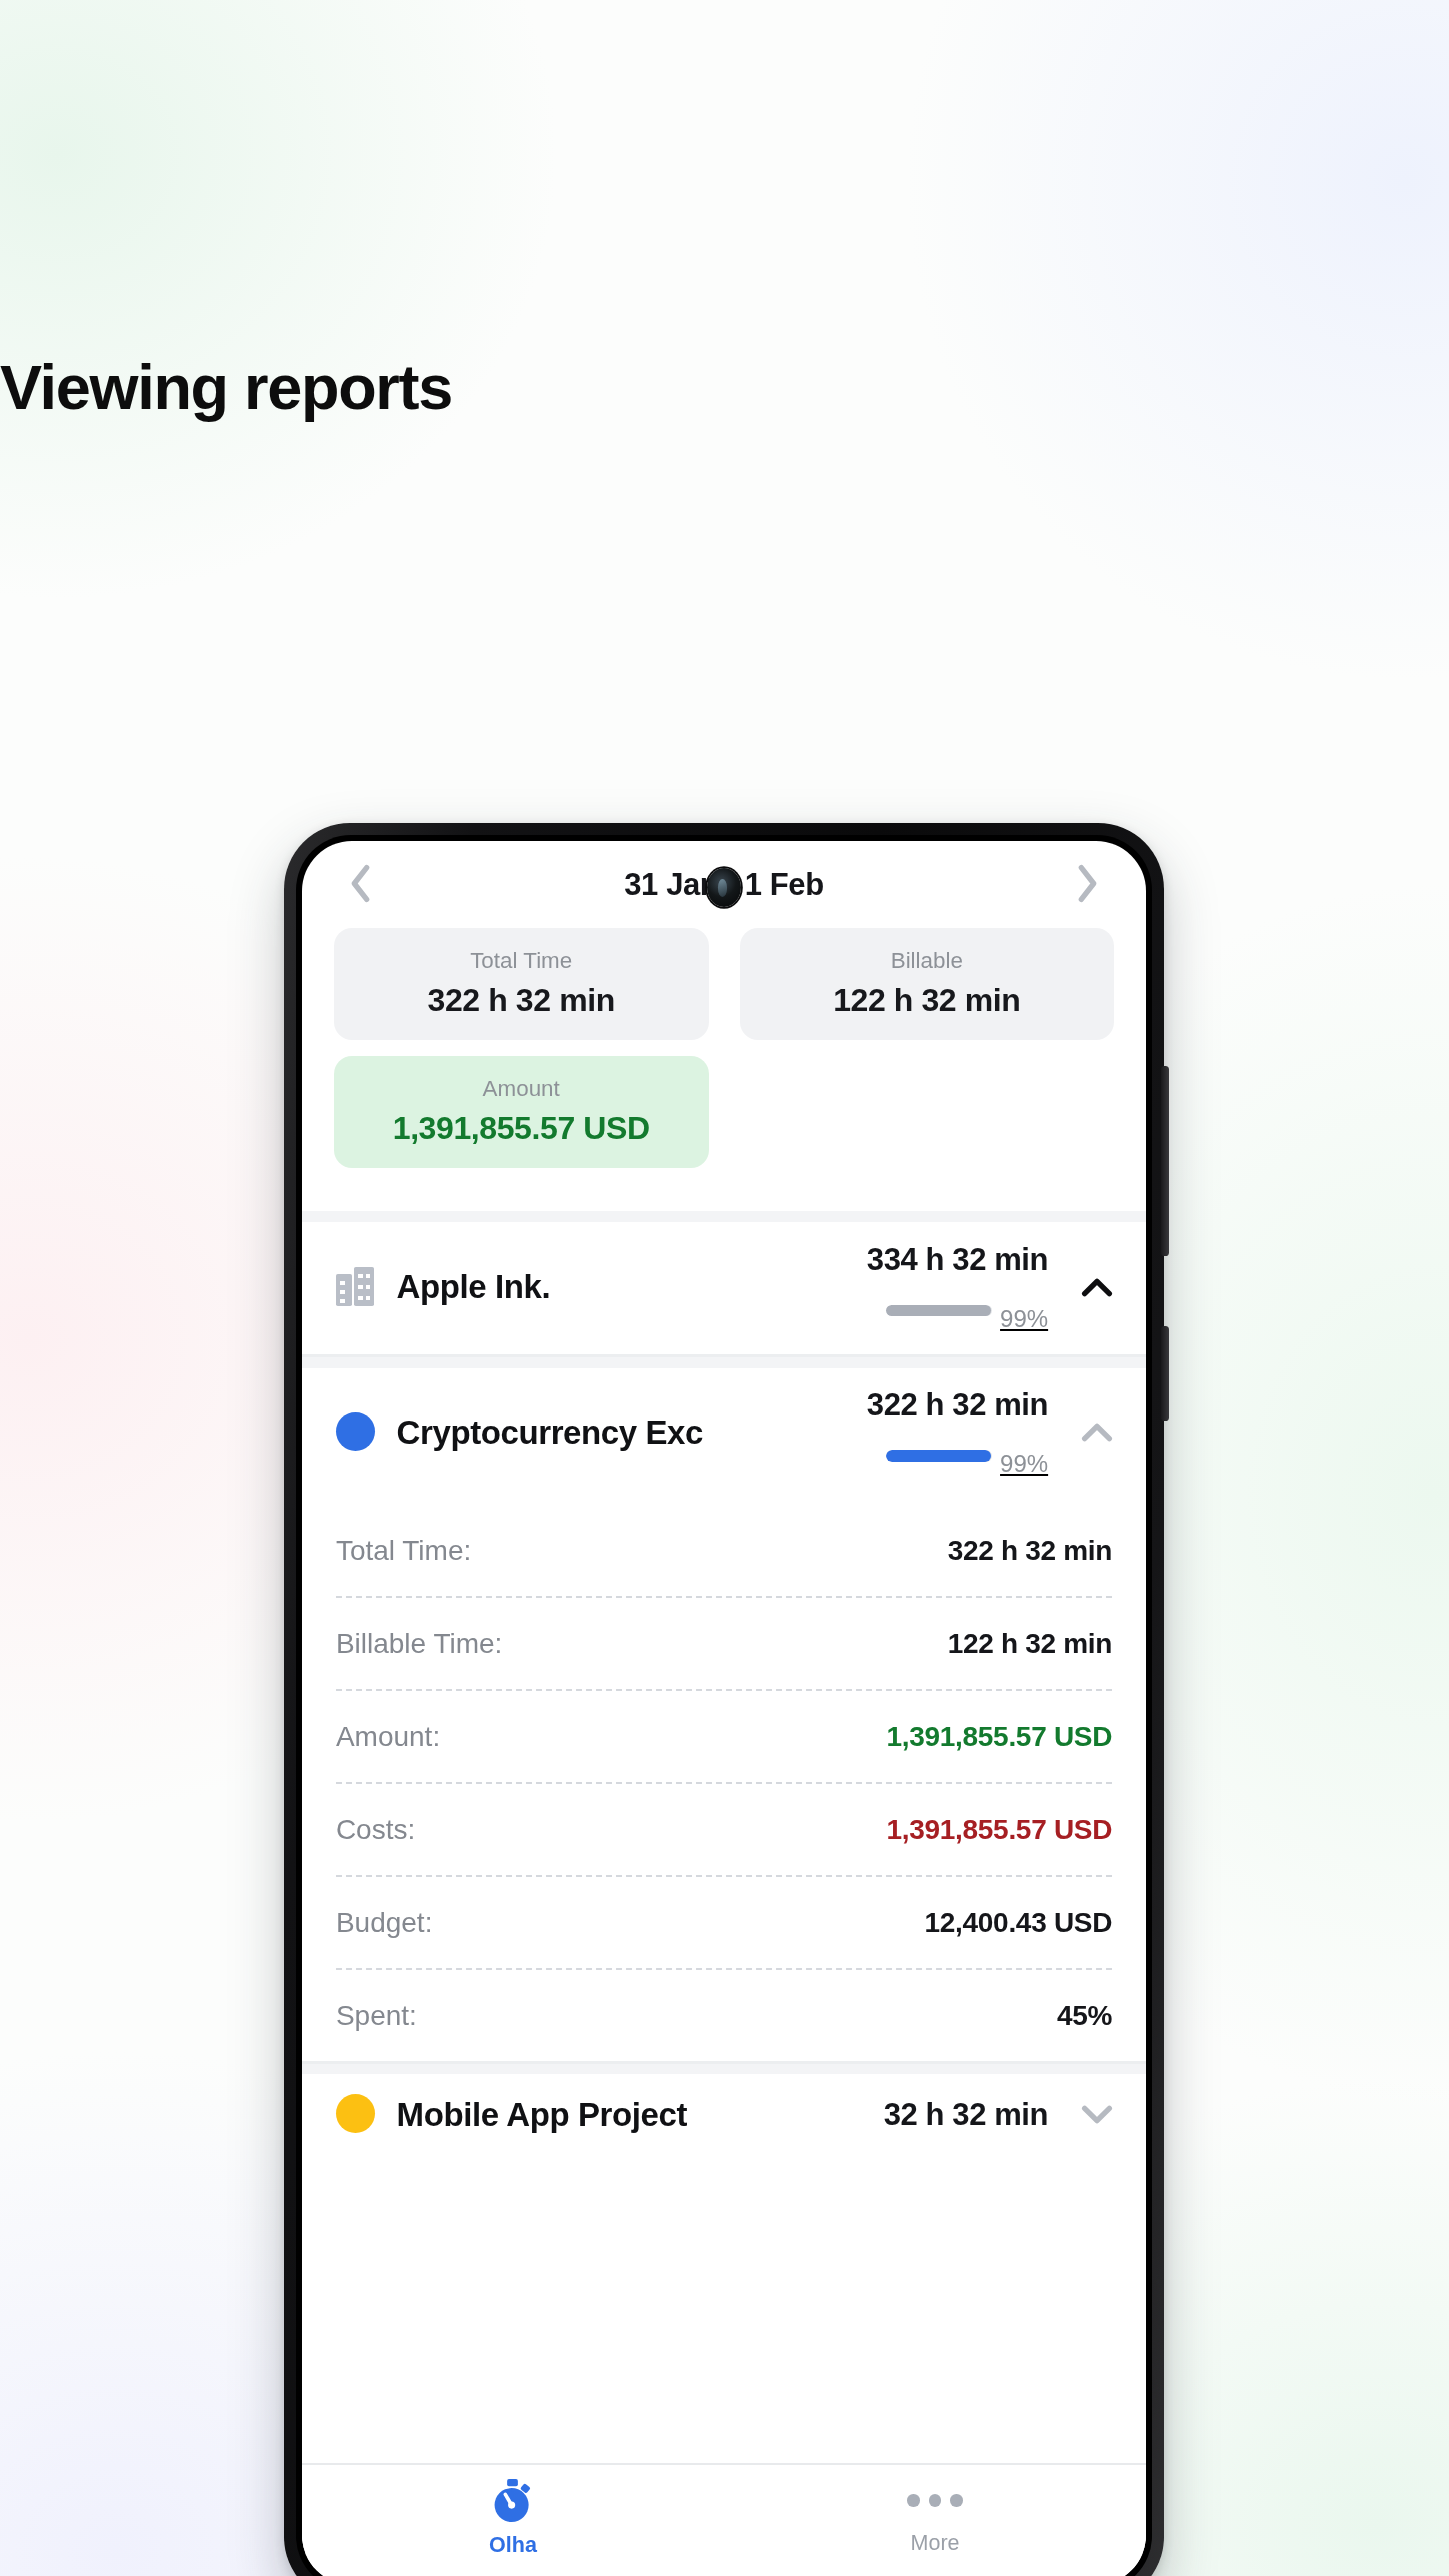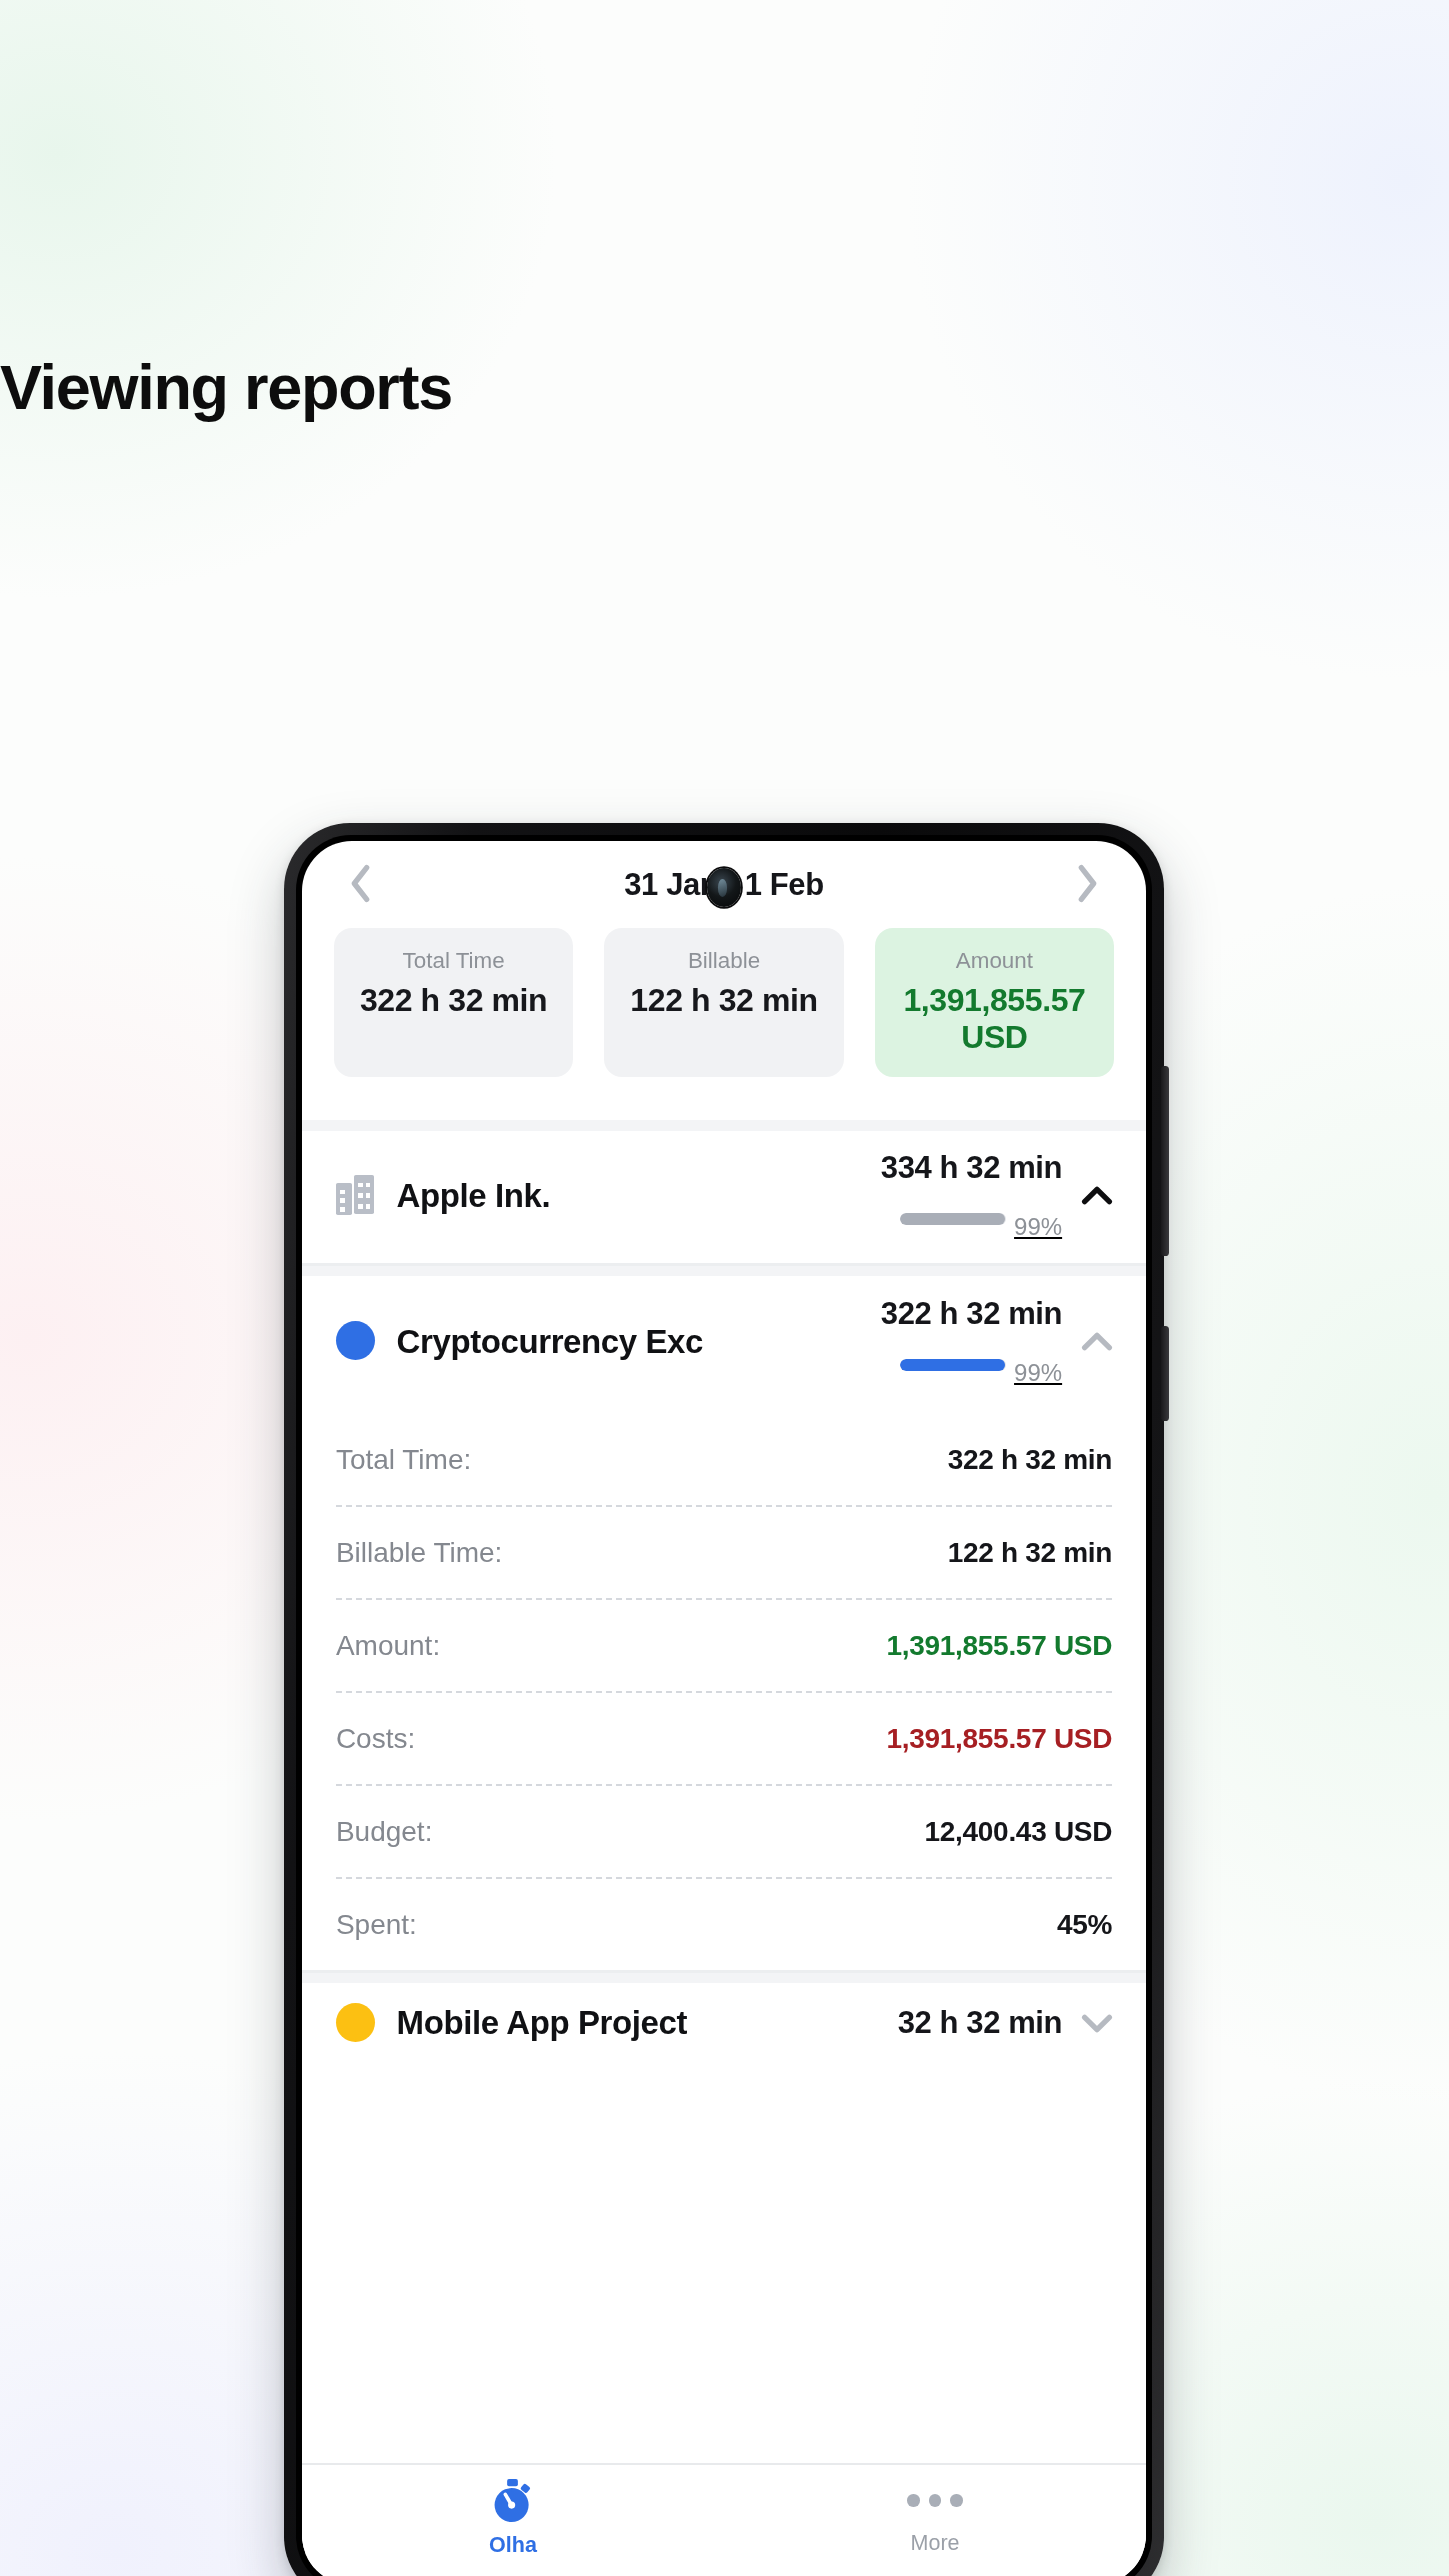--- a/index.html
+++ b/index.html
@@ -110,21 +110,21 @@
     display:flex; align-items:flex-end; justify-content:space-between;
     padding:23px 47px 10.7px 47px;
     flex:0 0 auto;
   }
   .date-label{ font-size:31px; font-weight:700; color:#15161a; letter-spacing:-0.4px; }
   .nav-chev{ width:23px; height:39px; }
 
   
   .cards{
     padding:14.3px 32px 0 32px;
-    display:grid; grid-template-columns:1fr 1fr 1fr;
+    display:grid; grid-template-columns:1fr 1fr;
     gap:16px 31px;
     flex:0 0 auto;
   }
   .card{
     border-radius:18px;
     padding:19.7px 9px 21.5px 9px;
     text-align:center;
   }
   .card-grey{ background:#f1f2f4; }
   .card-green{ background:#dcf3e1; }
@@ -149,21 +149,21 @@
   .dot-blue{ background:#2f6fe4; }
   .dot-yellow{ background:#fcc012; }
   .bldg{ position:relative; width:41px; height:39px; }
   .bldg .b1{ position:absolute; left:0; top:7.2px; width:16px; height:32px; background:#b9bec7; border-radius:1.8px; }
   .bldg .b2{ position:absolute; left:18px; top:0; width:19.7px; height:39px; background:#b9bec7; border-radius:1.8px; }
   .bldg i{ position:absolute; width:4.5px; height:4.5px; background:#fff; }
   .proj-name{
     font-size:33px; font-weight:700; color:#101114; letter-spacing:-0.4px;
     white-space:nowrap; overflow:hidden;
   }
-  .proj-right{ margin-left:auto; display:flex; align-items:center; gap:18px; }
+  .proj-right{ margin-left:auto; display:flex; align-items:center; gap:32px; }
   .proj-metrics{ text-align:right; }
   .proj-time{ font-size:31px; font-weight:700; color:#15161a; letter-spacing:-0.4px; white-space:nowrap; }
   .bar-row{ display:flex; align-items:flex-start; justify-content:flex-end; gap:8px; margin-top:27px;text-decoration:underline; }
   .bar-track{ width:106px; height:11.6px; border-radius:6.3px; background:#e2e4e8; overflow:hidden; }
   .bar-fill{ height:100%; border-radius:6.3px; }
   .bar-grey{ background:#a9aeb7; }
   .bar-blue{ background:#2f6fe4; }
   .bar-pct{ font-size:24px; color:#8d9197; }
   .row-chev{ width:34px; height:23px; flex:0 0 auto; }
 

